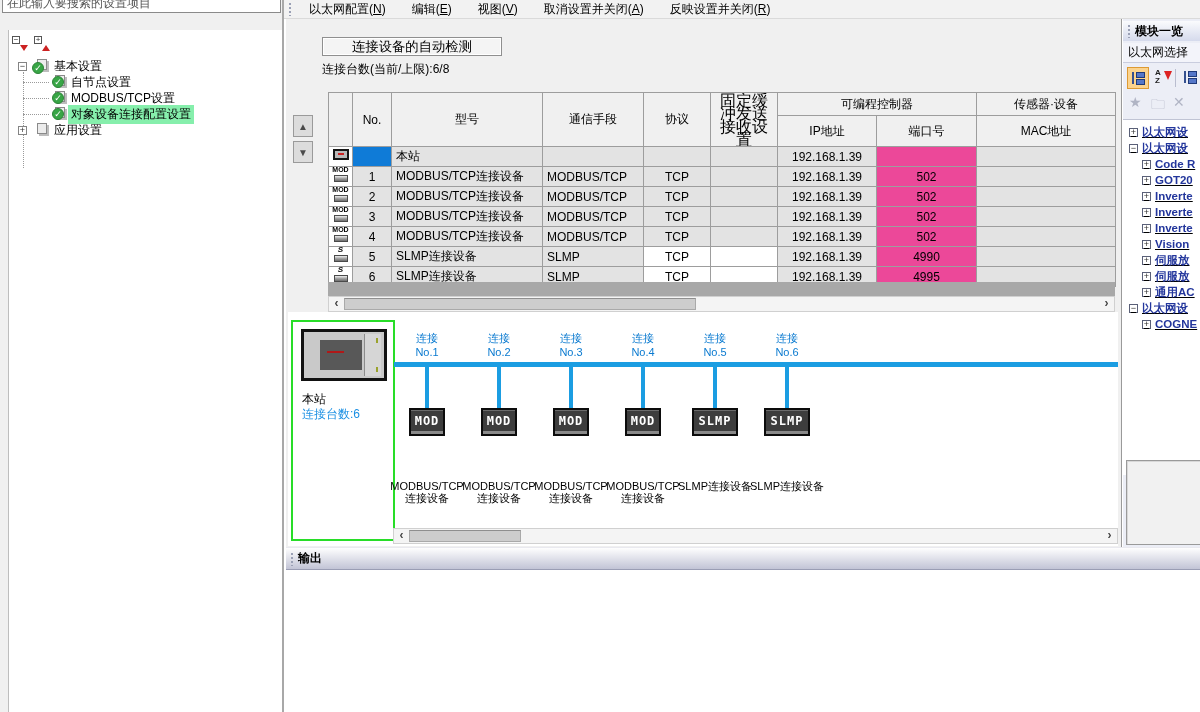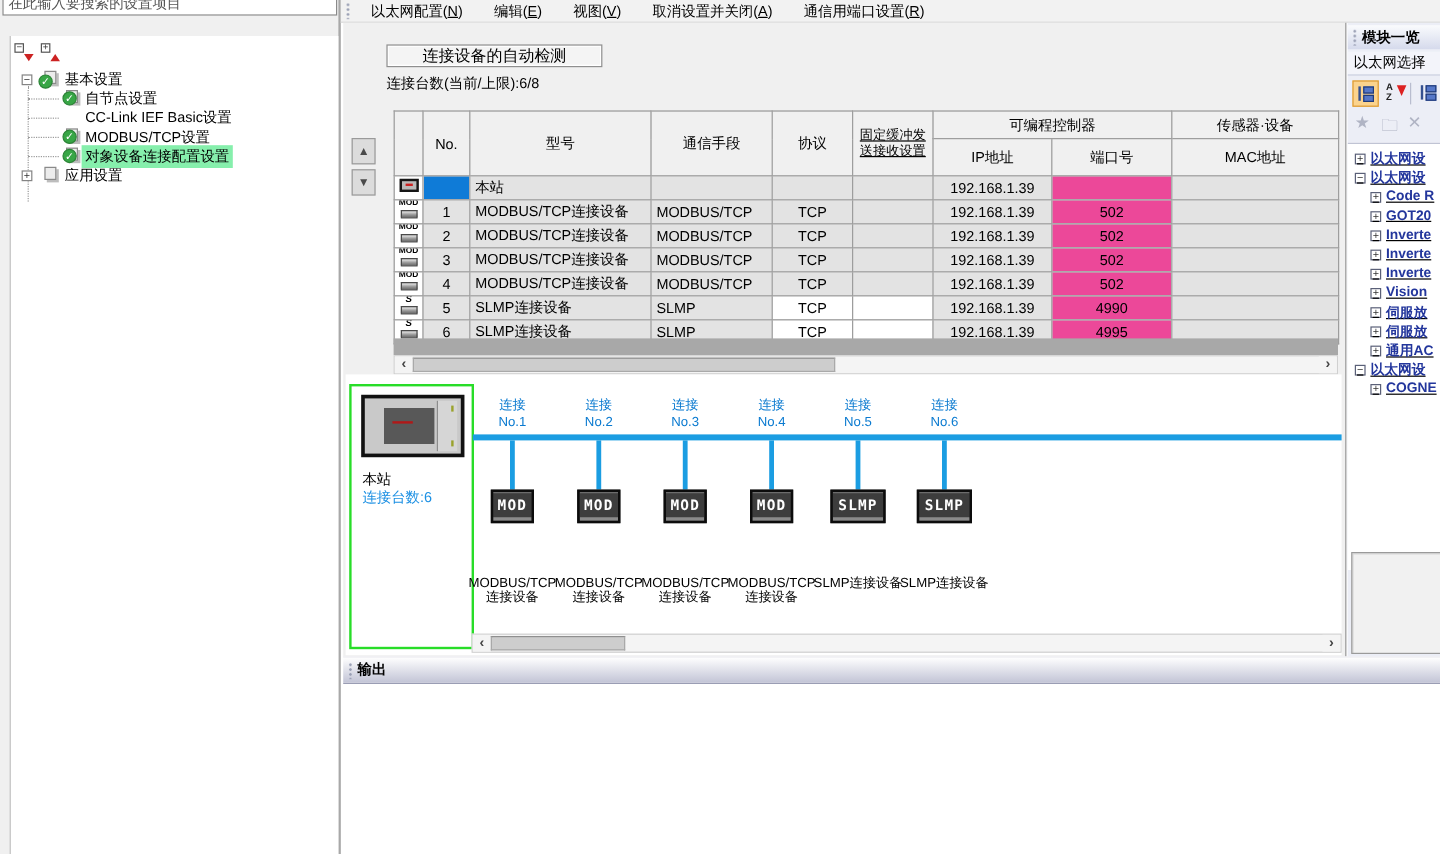--- a/index.html
+++ b/index.html
@@ -56,21 +56,21 @@
   #count-row .val { }
   .updown { left:293px; width:20px; height:22px; background:#dcdcdc; border:1px solid #9a9a9a;
     text-align:center; color:#4a4a4a; font-size:10px; line-height:21px; }
 
   
   #dev-table { left:328px; top:92px; border-collapse:collapse; table-layout:fixed; background:#e3e3e3; }
   #dev-table th, #dev-table td { border:1px solid #9d9d9d; overflow:hidden; white-space:nowrap; font-weight:normal; }
   #dev-table { border:1px solid #707070; }
   #dev-table th { background:#f0f0f0; text-align:center; }
   #dev-table td { background:#e3e3e3; height:19px; padding:0 4px; }
-  #dev-table .hdr-buf { font-size:11px; white-space:normal; word-break:break-all; line-height:13px; padding:0 3px;text-decoration:underline; }
+  #dev-table .hdr-buf { font-size:16px; white-space:normal; word-break:break-all; line-height:13px; padding:0 3px; }
   #dev-table td.c-icon { background:#fff; padding:0; text-align:center; }
   #dev-table td.c-no, #dev-table td.c-proto, #dev-table td.c-ip, #dev-table td.c-port { text-align:center; }
   #dev-table td.c-port { background:#ec4899; }
   #dev-table tr.t-slmp td.c-proto, #dev-table tr.t-slmp td.c-buf { background:#fff; }
   #dev-table tr.t-host td.c-no { background:#0f7bd7; }
   .dev-icon { display:inline-block; width:18px; height:16px; position:relative; }
   .ic-top { font-style:normal; position:absolute; left:0; right:0; top:-1px; font-size:7px; font-weight:bold; line-height:8px; }
   .t-slmp .ic-top { font-style:italic; font-size:8px; }
   .ic-bar { position:absolute; left:2px; right:2px; top:8px; height:7px; border:1px solid #4a4a4a;
     background:linear-gradient(#efefef,#9b9b9b 55%,#6e6e6e); }
@@ -177,28 +177,20 @@
 
       <div class="s-item lv1 ic-check" style="--i: 1;">
 
         <span class="s-icon">
           <span class="papers"></span>
           <span class="chk">✓</span>
         </span>
         <span class="s-label">自节点设置</span>
       </div>
 
-      <div class="s-item lv1 ic-none" style="--i: 2;">
-
-        <span class="s-icon">
-          
-          
-        </span>
-        <span class="s-label">CC-Link IEF Basic设置</span>
-      </div>
 
       <div class="s-item lv1 ic-check" style="--i: 3;">
 
         <span class="s-icon">
           <span class="papers"></span>
           <span class="chk">✓</span>
         </span>
         <span class="s-label">MODBUS/TCP设置</span>
       </div>
 
@@ -227,21 +219,21 @@
   <div class="drag-dots"></div>
 
     <div class="menu-item" style="--i: 0;"><span>以太网配置</span>(<u>N</u>)</div>
 
     <div class="menu-item" style="--i: 1;"><span>编辑</span>(<u>E</u>)</div>
 
     <div class="menu-item" style="--i: 2;"><span>视图</span>(<u>V</u>)</div>
 
     <div class="menu-item" style="--i: 3;"><span>取消设置并关闭</span>(<u>A</u>)</div>
 
-    <div class="menu-item" style="--i: 4;"><span>通信用端口设置</span>(<u>R</u>)</div>
+    <div class="menu-item" style="--i: 4;"><span>反映设置并关闭</span>(<u>R</u>)</div>
   </div>
 
 <div id="center" class="abs"></div>
 
 <button id="autodetect-btn" class="abs">连接设备的自动检测</button>
 <div id="count-row" class="abs">
   <span>连接台数(当前/上限):</span><span class="val">6/8</span>
 </div>
 <div class="updown abs" style="top:115px;">▲</div>
 <div class="updown abs" style="top:141px;">▼</div>

